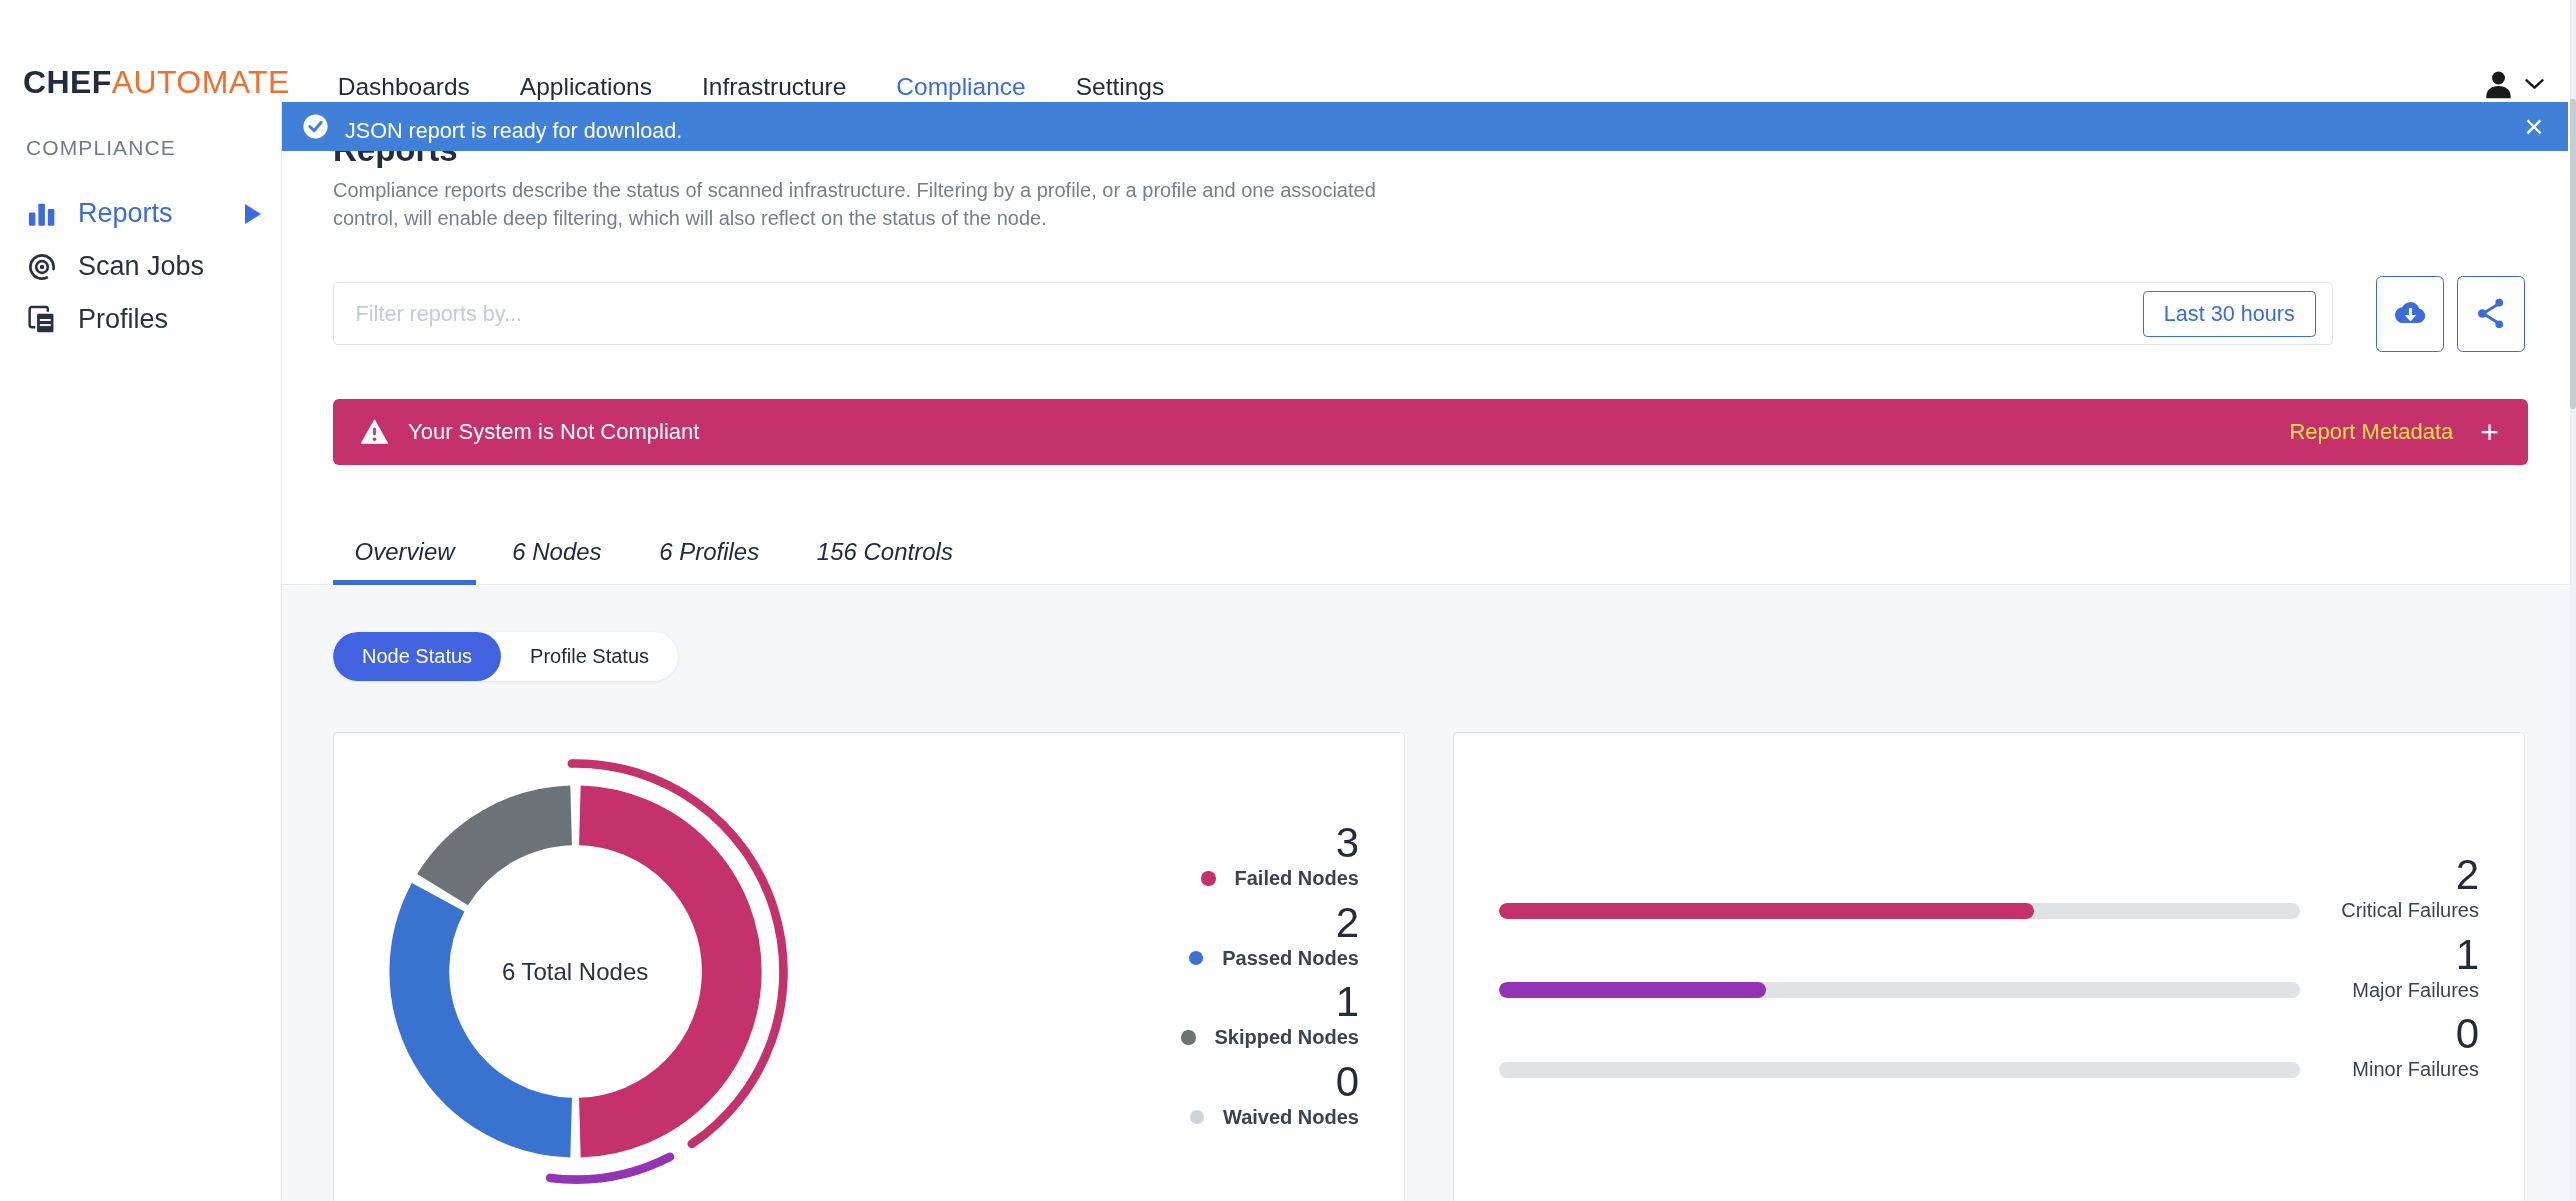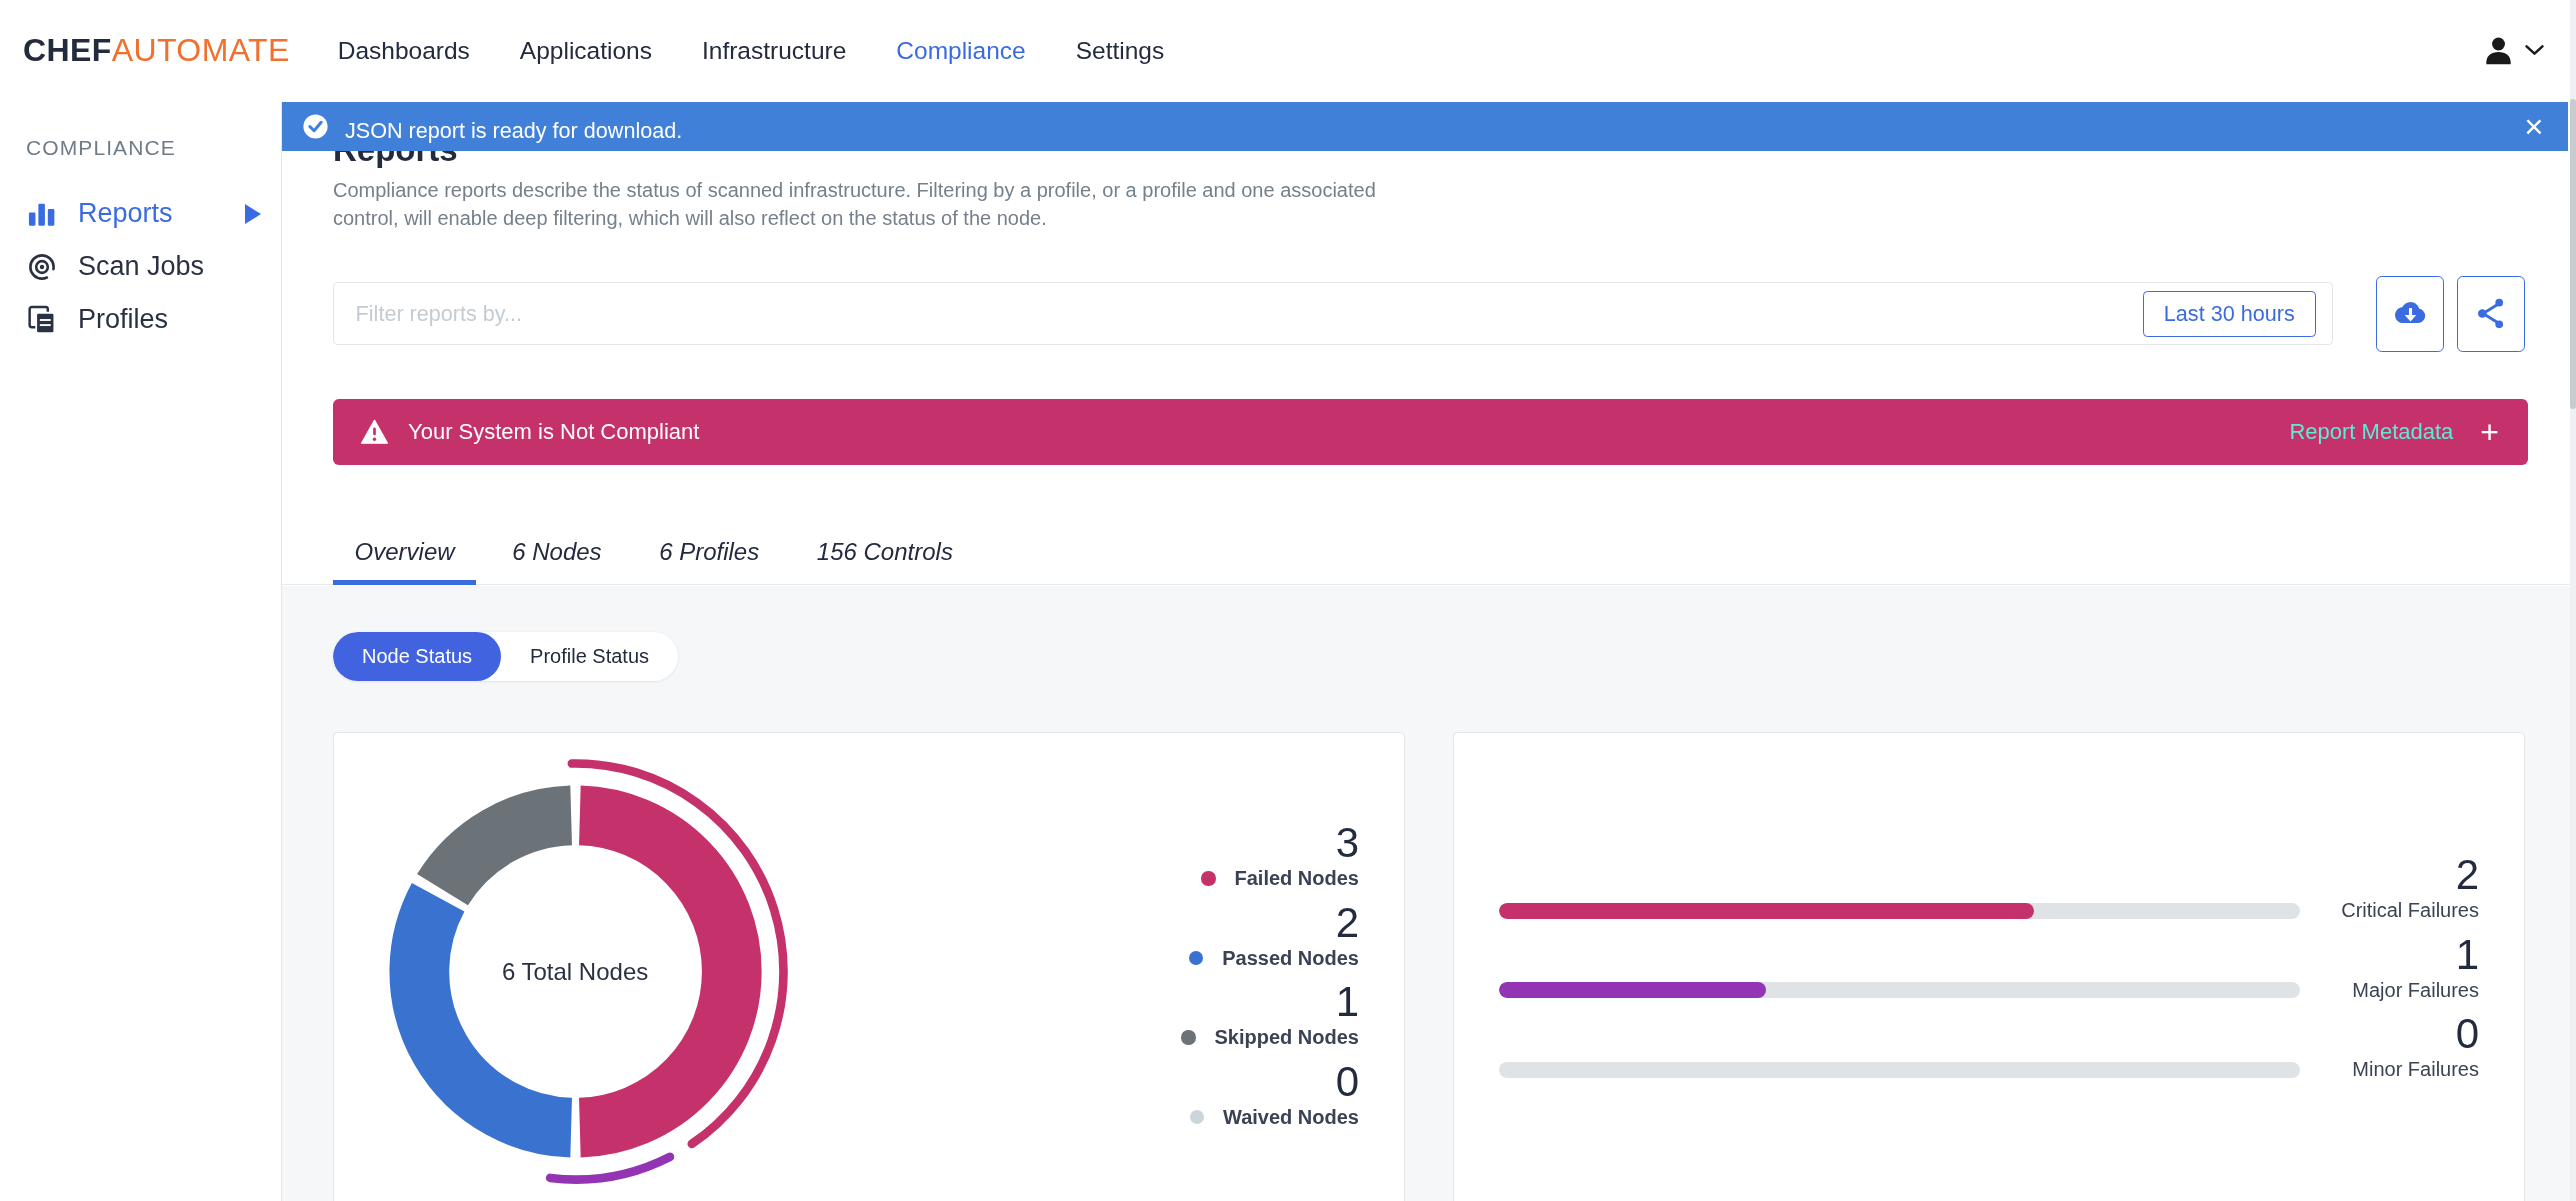--- a/index.html
+++ b/index.html
@@ -1,20 +1,20 @@
 <!DOCTYPE html>
 <html style="font-size:11.5px"><head>
 <meta charset="utf-8">
 <style>
   * { margin:0; padding:0; box-sizing:border-box; }
   html,body { width:2576px; height:1201px; overflow:hidden; font-family:"Liberation Sans",sans-serif; background:#ffffff; color:#232b3e; }
   .stage { position:relative; width:2576px; height:1201px; overflow:hidden; }
 
   
-  .navbar { position:absolute; top:0; left:0; width:100%; height:101px; background:#fff; display:flex; align-items:center; z-index:30; }
+  .navbar { position:absolute; top:0; left:0; width:100%; height:101px; background:#fff; display:flex; align-items:flex-end; z-index:30; }
   .logo { margin-left:23px; font-size:32px; letter-spacing:0.4px; white-space:nowrap; }
   .logo .logo-chef { font-weight:800; color:#232b3e; }
   .logo .logo-automate { font-weight:400; color:#f0702e; }
   .nav-links { display:flex; gap:50px; margin-left:48px; }
   .nav-link { font-size:24.5px; color:#232b3e; cursor:pointer; }
   .nav-link.active { color:#3b6be0; }
   .user-area { margin-left:auto; margin-right:32px; display:flex; align-items:center; gap:10px; cursor:pointer; }
 
   
   .notify-banner { position:absolute; left:282px; top:102px; width:2286px; height:49px; background:#4080d8; z-index:20; display:flex; align-items:center; padding:0 24.5px 0 20px; }
@@ -40,21 +40,21 @@
   .filter-input { width:100%; height:63px; border:1.4px solid #e2e6ea; border-radius:4.3px; background:#fff; font-size:21.6px; padding:0 21.6px; color:#2a3142; outline:none; font-family:"Liberation Sans",sans-serif; }
   .filter-input::placeholder { color:#c3ccd4; }
   .time-btn { position:absolute; right:17.3px; top:8.6px; height:46px; border:1.4px solid #3b6be0; border-radius:4.3px; background:#fff; color:#3b6be0; font-size:21.6px; padding:0 20px; cursor:pointer; font-family:"Liberation Sans",sans-serif; }
   .icon-btn { width:68px; height:76px; margin-top:-6.5px; border:1.4px solid #3b6be0; border-radius:5.8px; background:#fff; display:flex; align-items:center; justify-content:center; cursor:pointer; }
   .icon-btn.cloud { margin-left:43px; }
   .icon-btn.share { margin-left:13px; }
 
   .alert-banner { position:absolute; top:298px; left:51px; right:48px; height:66px; background:#c5316b; border-radius:5.8px; display:flex; align-items:center; padding:0 29px 0 27px; }
   .alert-text { color:#fff; font-size:22px; margin-left:19px; }
   .alert-right { margin-left:auto; display:flex; align-items:center; gap:27px; cursor:pointer; }
-  .alert-action { color:#5eead4; font-size:22px; }
+  .alert-action { color:#fde047; font-size:22px; }
   .alert-plus { color:#fff; font-size:32px; font-weight:300; line-height:1; }
 
   .tabs { position:absolute; bottom:-1.4px; left:51px; display:flex; gap:14.4px; }
   .tab { padding:0 21.6px 14.4px; font-size:24px; color:#242b3e; border-bottom:5.8px solid transparent; cursor:pointer;font-style:italic; }
   .tab.active { border-bottom-color:#3b6be0; }
 
   .gray-section { position:absolute; top:485px; left:0; right:0; bottom:0; background:#f5f7f9; padding:46px 51px 0; }
 
   .status-toggle { display:inline-flex; background:#fff; border-radius:24.5px; height:49px; box-shadow:0 0.7px 2.9px rgba(40,50,70,.10); overflow:hidden; }
   .toggle-pill { display:flex; align-items:center; padding:0 29px; font-size:20px; color:#242b3e; cursor:pointer; border-radius:24.5px; }

